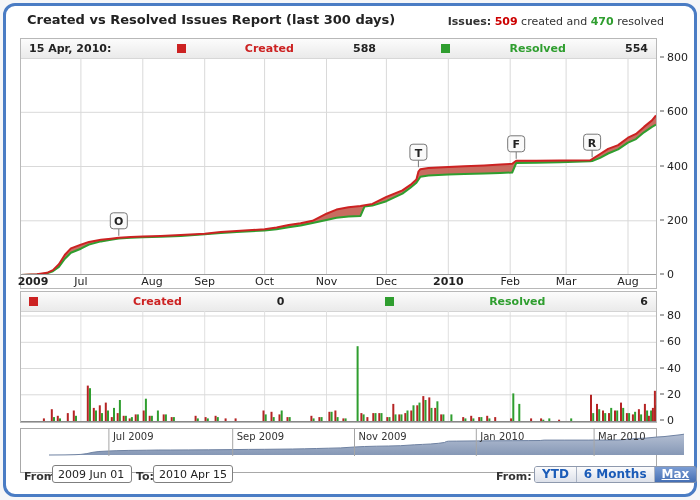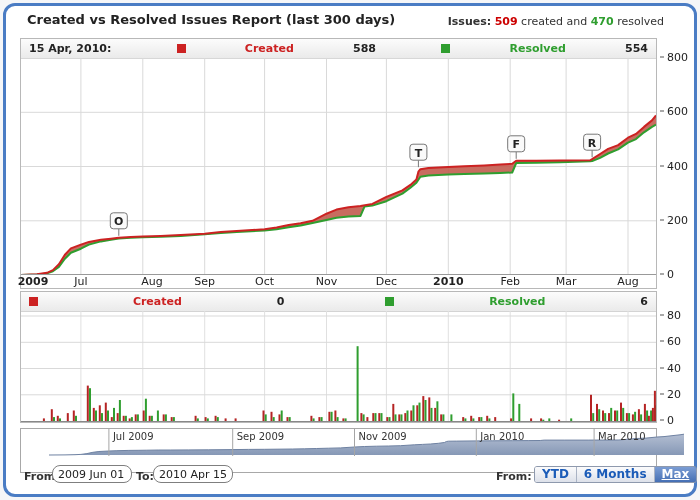--- a/index.html
+++ b/index.html
@@ -32,21 +32,21 @@
   .navigator{position:absolute;left:20px;top:428px;width:637px;height:45px;border:1px solid #a8a8a8;
              background:#fff;box-sizing:border-box;padding-left:28px;}
 
   .ylabels{position:absolute;left:0;top:0;width:700px;height:500px;pointer-events:none;}
   .ylab{position:absolute;left:660px;transform:translateY(-50%);font-size:11px;color:#222;
         display:flex;align-items:center;}
   .ylab i{display:inline-block;width:4px;height:1px;background:#555;margin-right:3px;}
 
   .f-label{position:absolute;font-size:11px;font-weight:700;color:#333;}
   .date-input{position:absolute;top:465px;width:80px;height:18px;box-sizing:border-box;
-              border:1px solid #7f7f7f;border-radius:8px;font-size:11px;padding:2px 5px;color:#222;
+              border:1px solid #7f7f7f;border-radius:3px;font-size:11px;padding:2px 5px;color:#222;
               font-family:"DejaVu Sans","Liberation Sans",sans-serif;background:#fff;}
   .zoom-group{position:absolute;left:534px;top:466px;height:17px;display:flex;border:1px solid #8e99ad;
               border-radius:3px;overflow:hidden;font-size:12px;font-weight:700;box-sizing:border-box;}
   .zoom-btn{padding:0 7px;line-height:15px;color:#1c5cb8;background:linear-gradient(#fbfbfc,#dde1ea);
             border-left:1px solid #aab3c4;cursor:pointer;white-space:nowrap;}
   .zoom-btn:first-child{border-left:none;}
   .zoom-btn.active{background:linear-gradient(#7b9dd4,#456fb4);color:#fff;text-decoration:underline;}
 </style>
 </head>
 <body>

